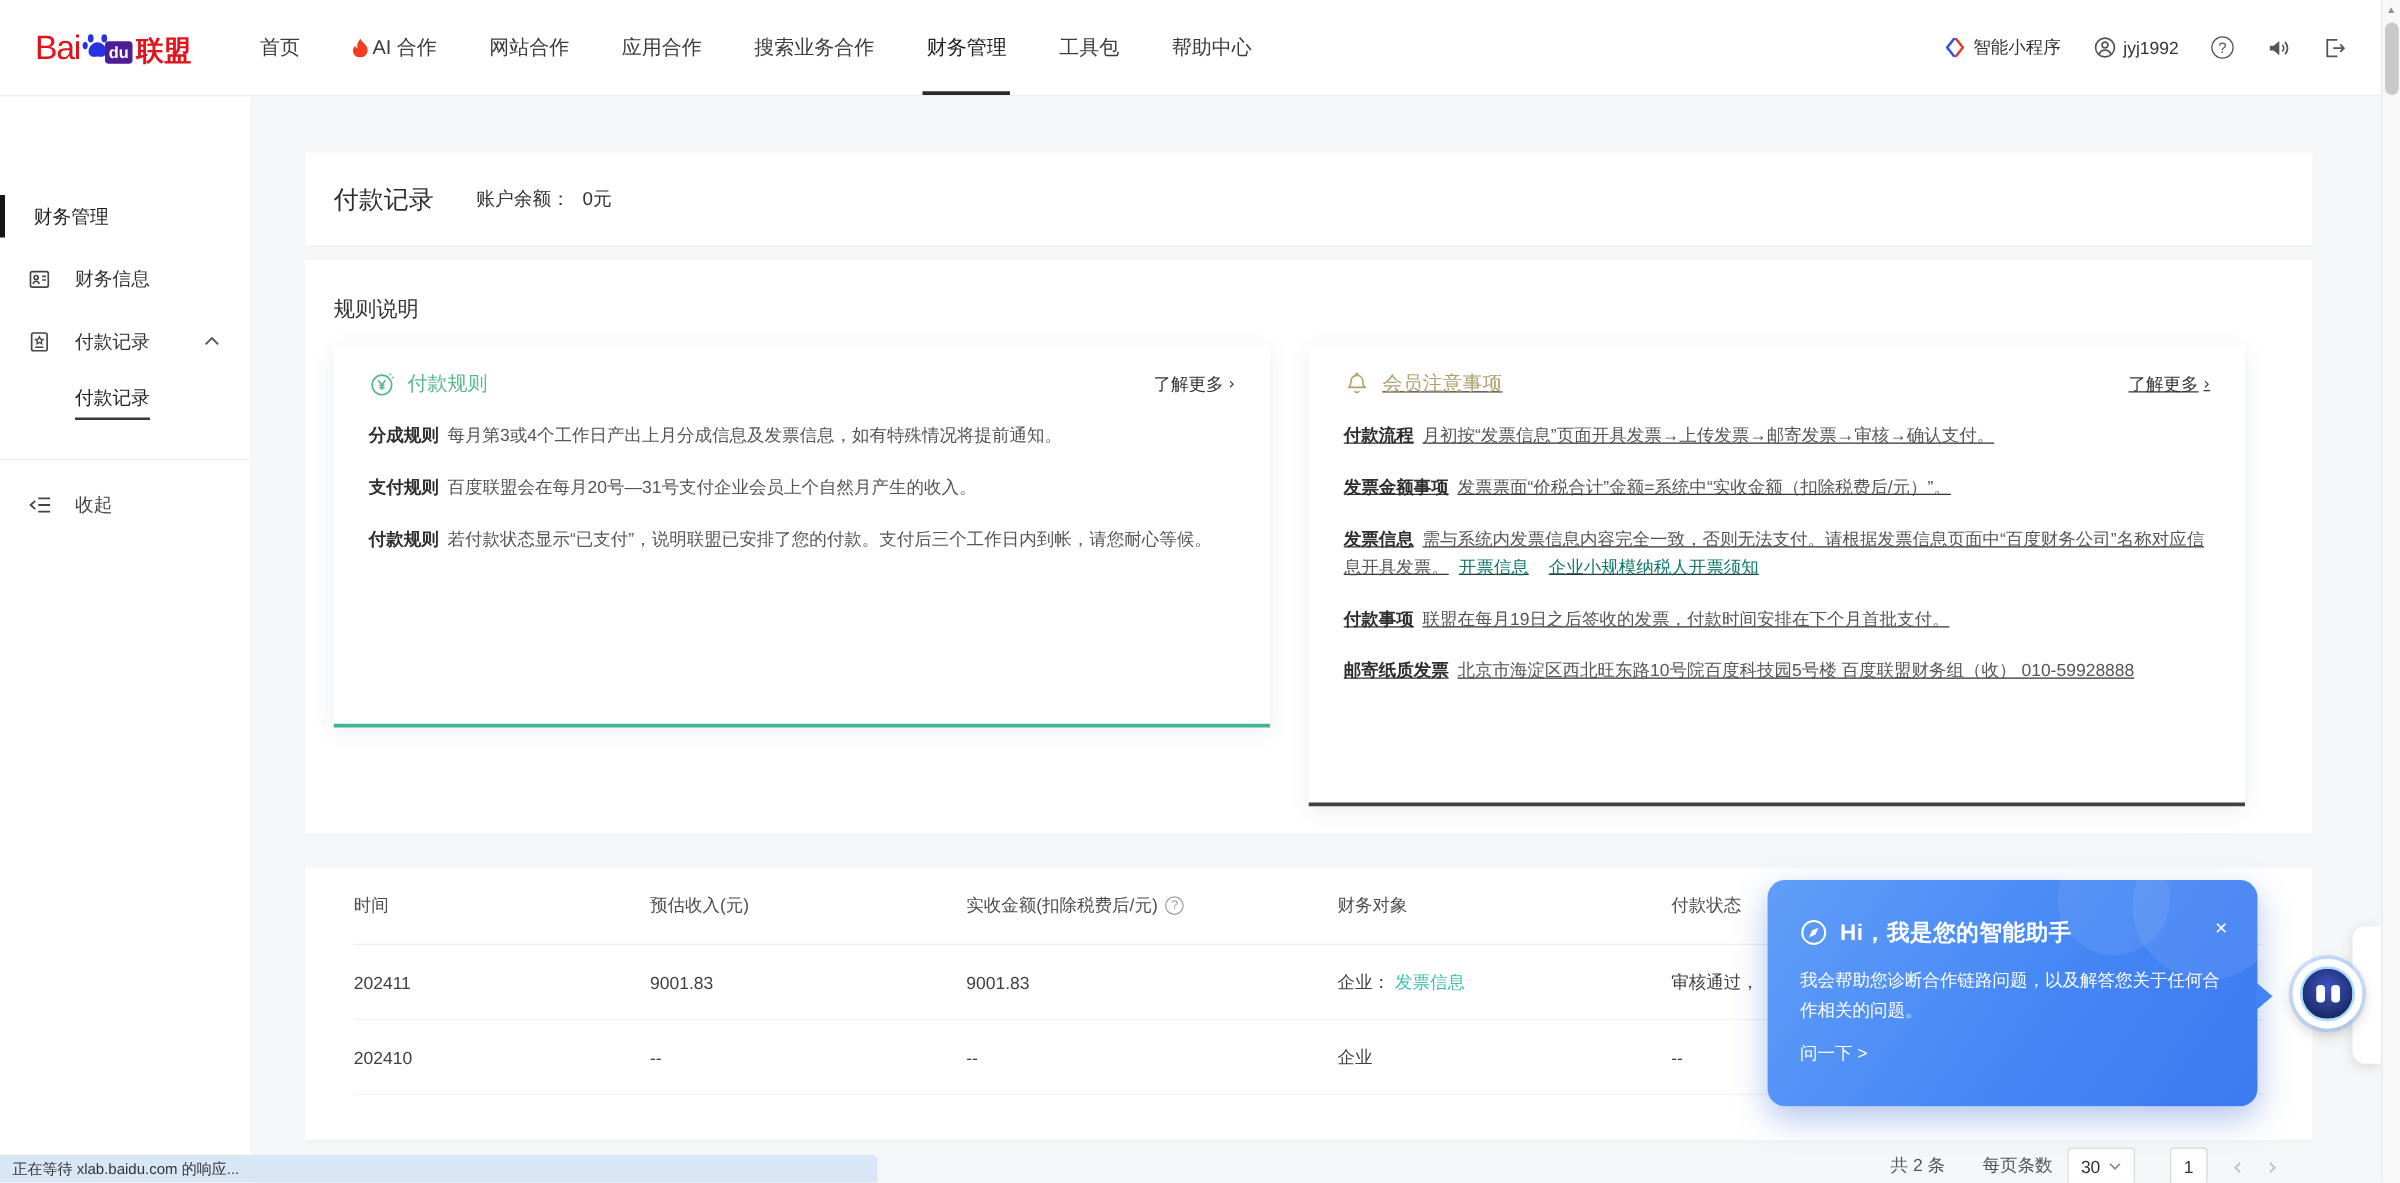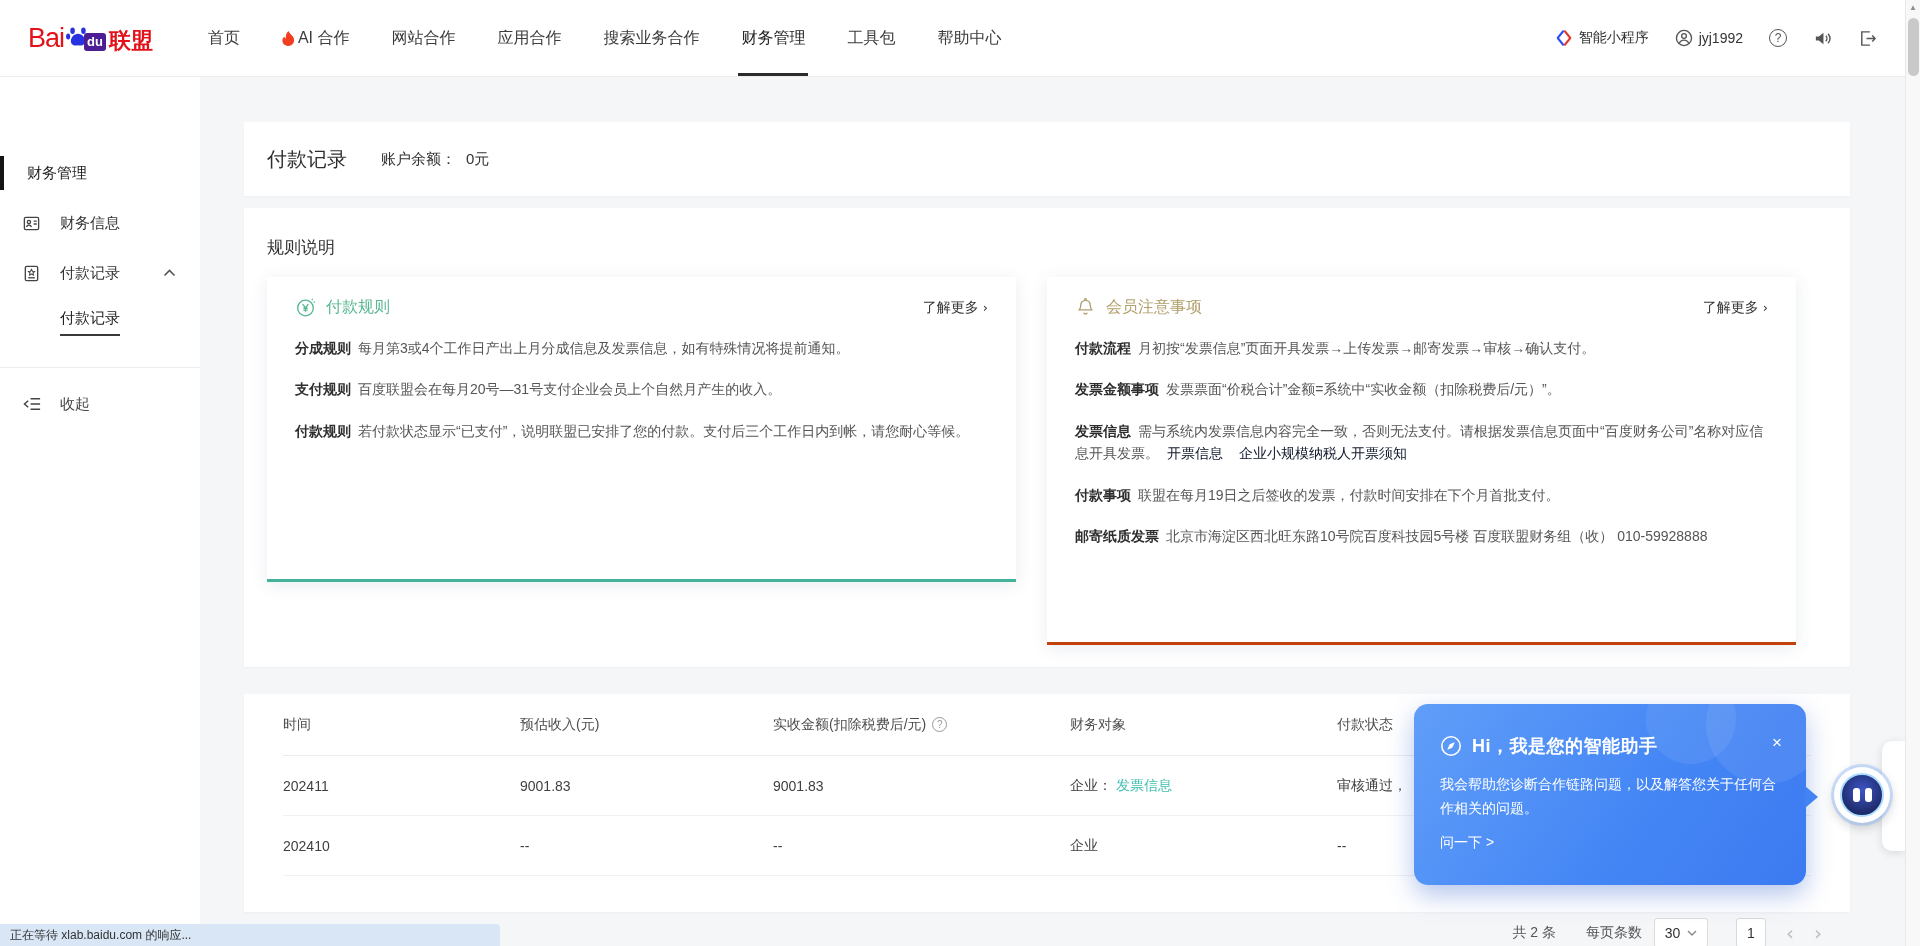--- a/index.html
+++ b/index.html
@@ -52,30 +52,30 @@
   .head-card{left:44px;top:45px;width:1606px;height:74px;display:flex;align-items:center;padding:0 23px;}
   .page-title{font-size:20px;font-weight:500;color:#2e2e2e;margin-right:34px;}
   .balance{font-size:15px;color:#333;display:flex;align-items:center;}
   .balance-value{margin-left:10px;}
   .rules-card{left:44px;top:131px;width:1606px;height:459px;padding:20px 23px;}
   .rules-title{font-size:17px;font-weight:500;color:#333;margin:8px 0 18px;}
   .rule-boxes{display:flex;gap:31px;align-items:flex-start;}
   .rule-box{width:749px;background:#fff;box-shadow:0 3px 16px rgba(50,70,110,.10);
     padding:20px 28px 26px;position:relative;}
   .rule-box.green-box{min-height:305px;border-bottom:3px solid #45b29a;}
-  .rule-box.gold-box{min-height:368px;border-bottom:3px solid #c2410c;}
+  .rule-box.gold-box{min-height:368px;border-bottom:3px solid #404040;text-decoration:underline;}
   .rule-head{display:flex;align-items:center;gap:10px;}
   .rule-title{font-size:16px;}
   .green-box .rule-title{color:#58b890;}
   .gold-box .rule-title{color:#b0a06c;}
   .rule-more{margin-left:auto;font-size:14px;color:#333;cursor:pointer;display:flex;align-items:center;gap:4px;}
   .rule-more .gt{font-family:"DejaVu Sans",sans-serif;font-size:13px;}
   .rule-body p{font-size:14px;color:#555;line-height:1.6;margin-top:19px;}
   .rule-body b{color:#2e2e2e;margin-right:7px;}
-  .rule-link{color:#0f172a;cursor:pointer;margin-left:16px;}
+  .rule-link{color:#0f766e;cursor:pointer;margin-left:16px;}
   .rule-link:first-of-type{margin-left:8px;}
   
   .table-card{left:44px;top:617px;width:1606px;height:218px;padding:0 39px;}
   .t-head,.t-row{display:grid;grid-template-columns:237px 253px 297px 267px 1fr;align-items:center;}
   .t-head{height:62px;font-size:14px;color:#4d4d4d;border-bottom:1px solid #ececec;}
   .t-row{height:60px;font-size:14px;color:#3f3f3f;border-bottom:1px solid #f2f2f2;}
   .th-cell{display:flex;align-items:center;gap:6px;}
   .q-icon{width:15px;height:15px;border:1px solid #9b9b9b;border-radius:50%;color:#9b9b9b;font-size:10px;
     display:inline-flex;align-items:center;justify-content:center;cursor:pointer;}
   .cell-link{color:#3fbfb0;cursor:pointer;margin-left:4px;}
@@ -106,21 +106,21 @@
   .side-panel{position:absolute;left:1682px;top:664px;width:23px;height:110px;background:#fff;
     border-radius:10px 0 0 10px;box-shadow:0 2px 10px rgba(0,0,0,.12);z-index:25;}
   .robot{position:absolute;left:1634px;top:690px;width:56px;height:56px;border-radius:50%;background:#fff;
     display:flex;align-items:center;justify-content:center;z-index:26;cursor:pointer;
     box-shadow:0 0 0 3px rgba(130,180,255,.38),0 4px 12px rgba(0,0,0,.22);}
   .robot-inner{width:44px;height:44px;border-radius:50%;border:2px solid #a9dcff;
     background:radial-gradient(circle at 50% 38%,#3d55c6 0%,#1d2a66 75%);
     display:flex;align-items:center;justify-content:center;gap:5px;}
   .robot-eye{width:7px;height:14px;background:#fff;border-radius:3px;}
   
-  .statusbar{position:absolute;left:0;bottom:0;width:500px;height:22px;background:#d8e6f6;
+  .statusbar{position:absolute;left:0;bottom:0;width:702px;height:22px;background:#d8e6f6;
     color:#333;font-size:12px;line-height:22px;padding:0 10px;z-index:40;border-top-right-radius:4px;}
   .scrollbar{position:absolute;right:0;top:0;width:15px;height:946px;background:#f8f8f8;
     border-left:1px solid #e8e8e8;z-index:50;}
   .sb-up{height:15px;text-align:center;font-size:8px;color:#8f8f8f;line-height:15px;cursor:pointer;}
   .sb-thumb{position:absolute;left:2px;top:18px;width:11px;height:58px;background:#c9c9c9;border-radius:6px;cursor:pointer;}
   svg{display:block;}
 </style>
 </head>
 <body>
 

